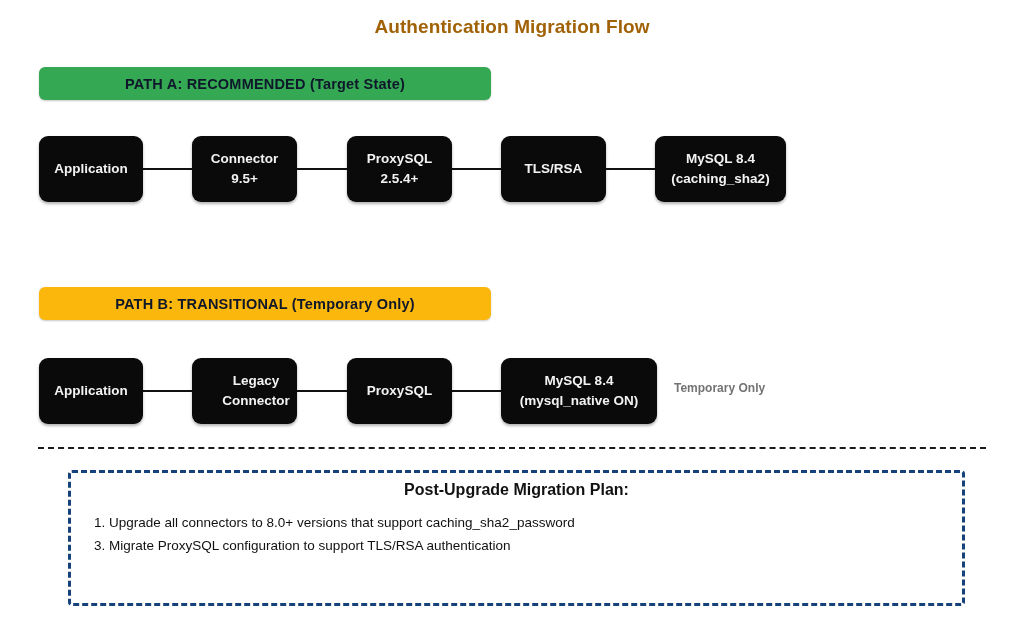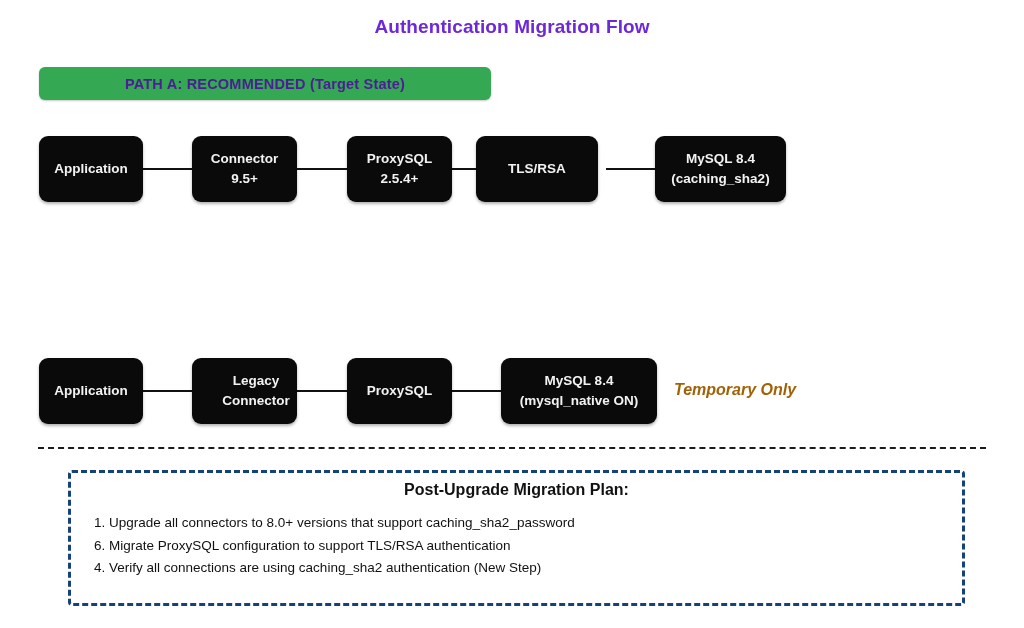--- a/index.html
+++ b/index.html
@@ -22,33 +22,33 @@
 
   
   .page-title {
     position: absolute;
     left: 0;
     top: 16px;
     width: 1024px;
     text-align: center;
     font-size: 19px;
     font-weight: bold;
-    color: #6d28d9;
+    color: #a16207;
     letter-spacing: 0.1px;
   }
 
   
   .banner {
     position: absolute;
     height: 33px;
     border-radius: 6px;
     display: flex;
     align-items: center;
     justify-content: center;
-    color: #4c1d95;
+    color: #0f172a;
     font-size: 14.5px;
     font-weight: bold;
     letter-spacing: 0.2px;
     box-shadow: 0 1px 2px rgba(0,0,0,0.22);
   }
   .banner-a {
     left: 39px;
     top: 67px;
     width: 452px;
     background: #34a853;
@@ -94,25 +94,24 @@
     position: absolute;
     top: 32px;
     height: 2px;
     background: #111111;
     z-index: 1;
   }
 
   
   .side-note {
     position: absolute;
-    font-size: 16px;
-    font-weight: bold;
-    color: #a16207;
+    font-size: 12px;
+    font-weight: bold;
+    color: #737373;
     white-space: nowrap;
-    font-style: italic;
   }
 
   
   .divider {
     position: absolute;
     left: 38px;
     top: 447px;
     width: 948px;
     height: 0;
     border-top: 2px dashed #1a1a1a;
@@ -176,29 +175,32 @@
       <span class="ln">Application</span>
     </div>
     <div class="node" style="left:192px; width:105px;">
       <span class="ln">Connector</span>
       <span class="ln">9.5+</span>
     </div>
     <div class="node" style="left:347px; width:105px;">
       <span class="ln">ProxySQL</span>
       <span class="ln">2.5.4+</span>
     </div>
-    <div class="node" style="left:476px; width:122px;align-items:center;">
+    <div class="node" style="left:501px; width:105px;align-items:center;">
       <span class="ln">TLS/RSA</span>
     </div>
     <div class="node" style="left:655px; width:131px;">
       <span class="ln">MySQL 8.4</span>
       <span class="ln">(caching_sha2)</span>
     </div>
   </div>
 
+  <div class="banner banner-b">
+    <span>PATH B: TRANSITIONAL (Temporary Only)</span>
+  </div>
 
   <div class="flow-row row-b">
     <div class="edge" style="left:143px; width:49px;"></div>
     <div class="edge" style="left:297px; width:50px;"></div>
     <div class="edge" style="left:452px; width:49px;"></div>
 
     <div class="node" style="left:39px; width:104px;">
       <span class="ln">Application</span>
     </div>
     <div class="node" style="left:192px; width:105px;padding-left:29px;">
@@ -216,17 +218,16 @@
 
   <div class="side-note" style="left:674px; top:381px;">Temporary Only</div>
 
   <div class="divider"></div>
 
   <div class="plan-box"></div>
   <div class="plan-heading">Post-Upgrade Migration Plan:</div>
 
   <ul class="plan-list">
     <li>1. Upgrade all connectors to 8.0+ versions that support caching_sha2_password</li>
-    <li>6. Migrate ProxySQL configuration to support TLS/RSA authentication</li>
-    <li>4. Verify all connections are using caching_sha2 authentication (New Step)</li>
+    <li>3. Migrate ProxySQL configuration to support TLS/RSA authentication</li>
   </ul>
 
 </div>
 
 </body></html>

